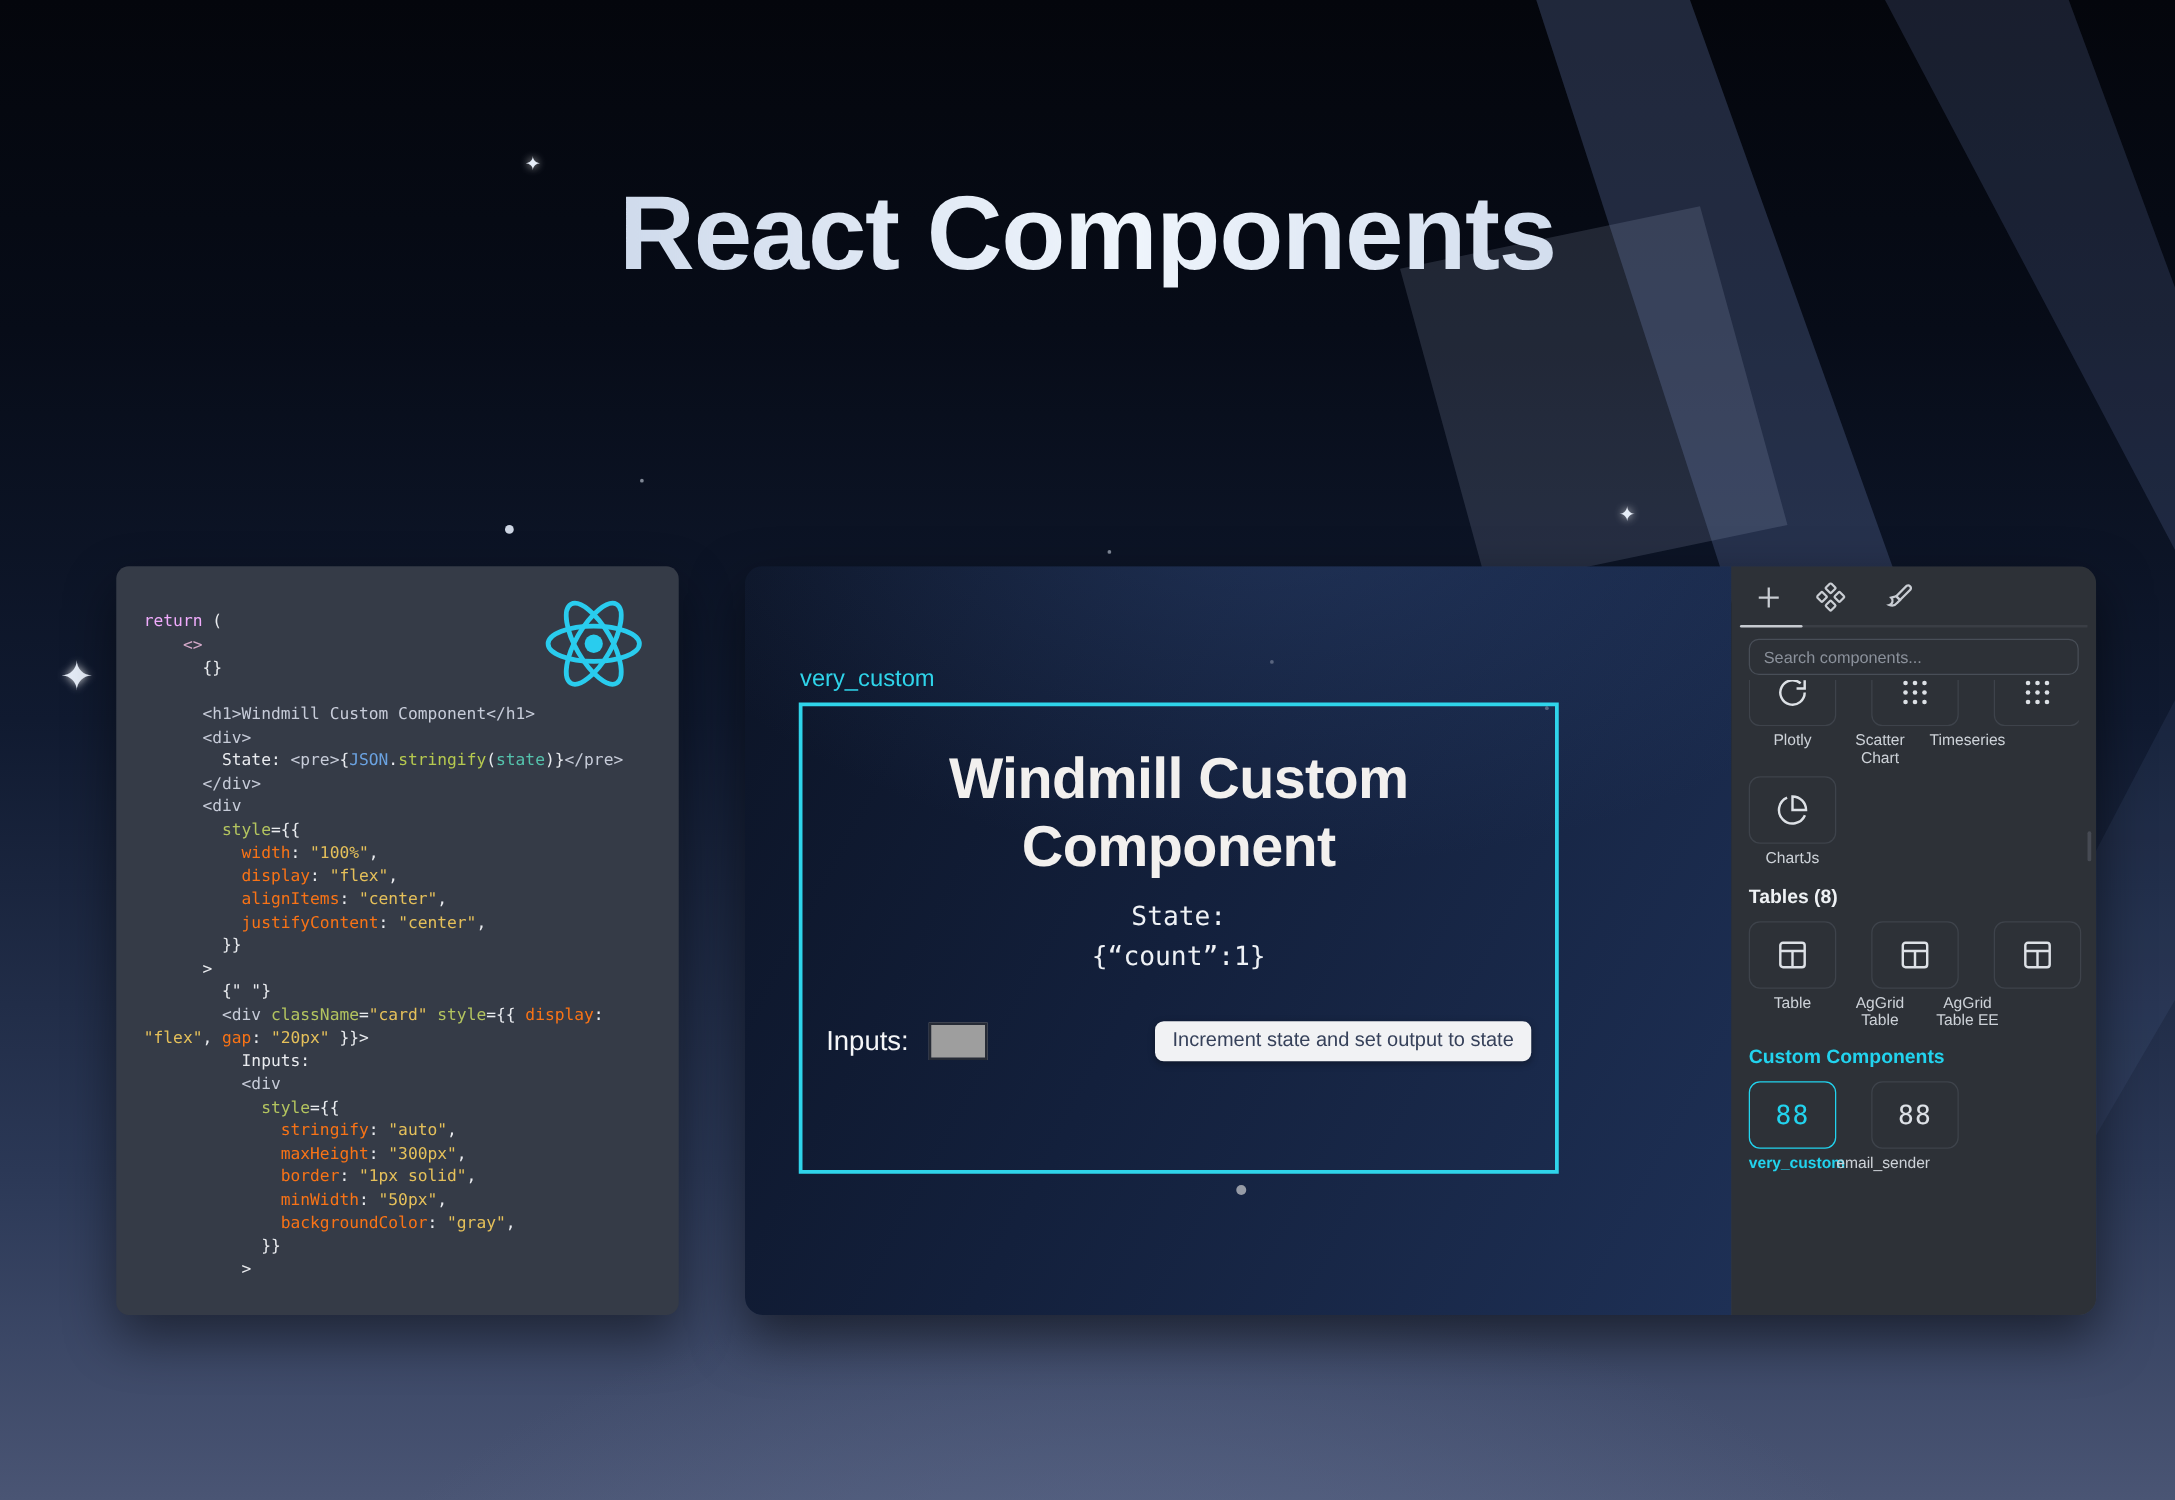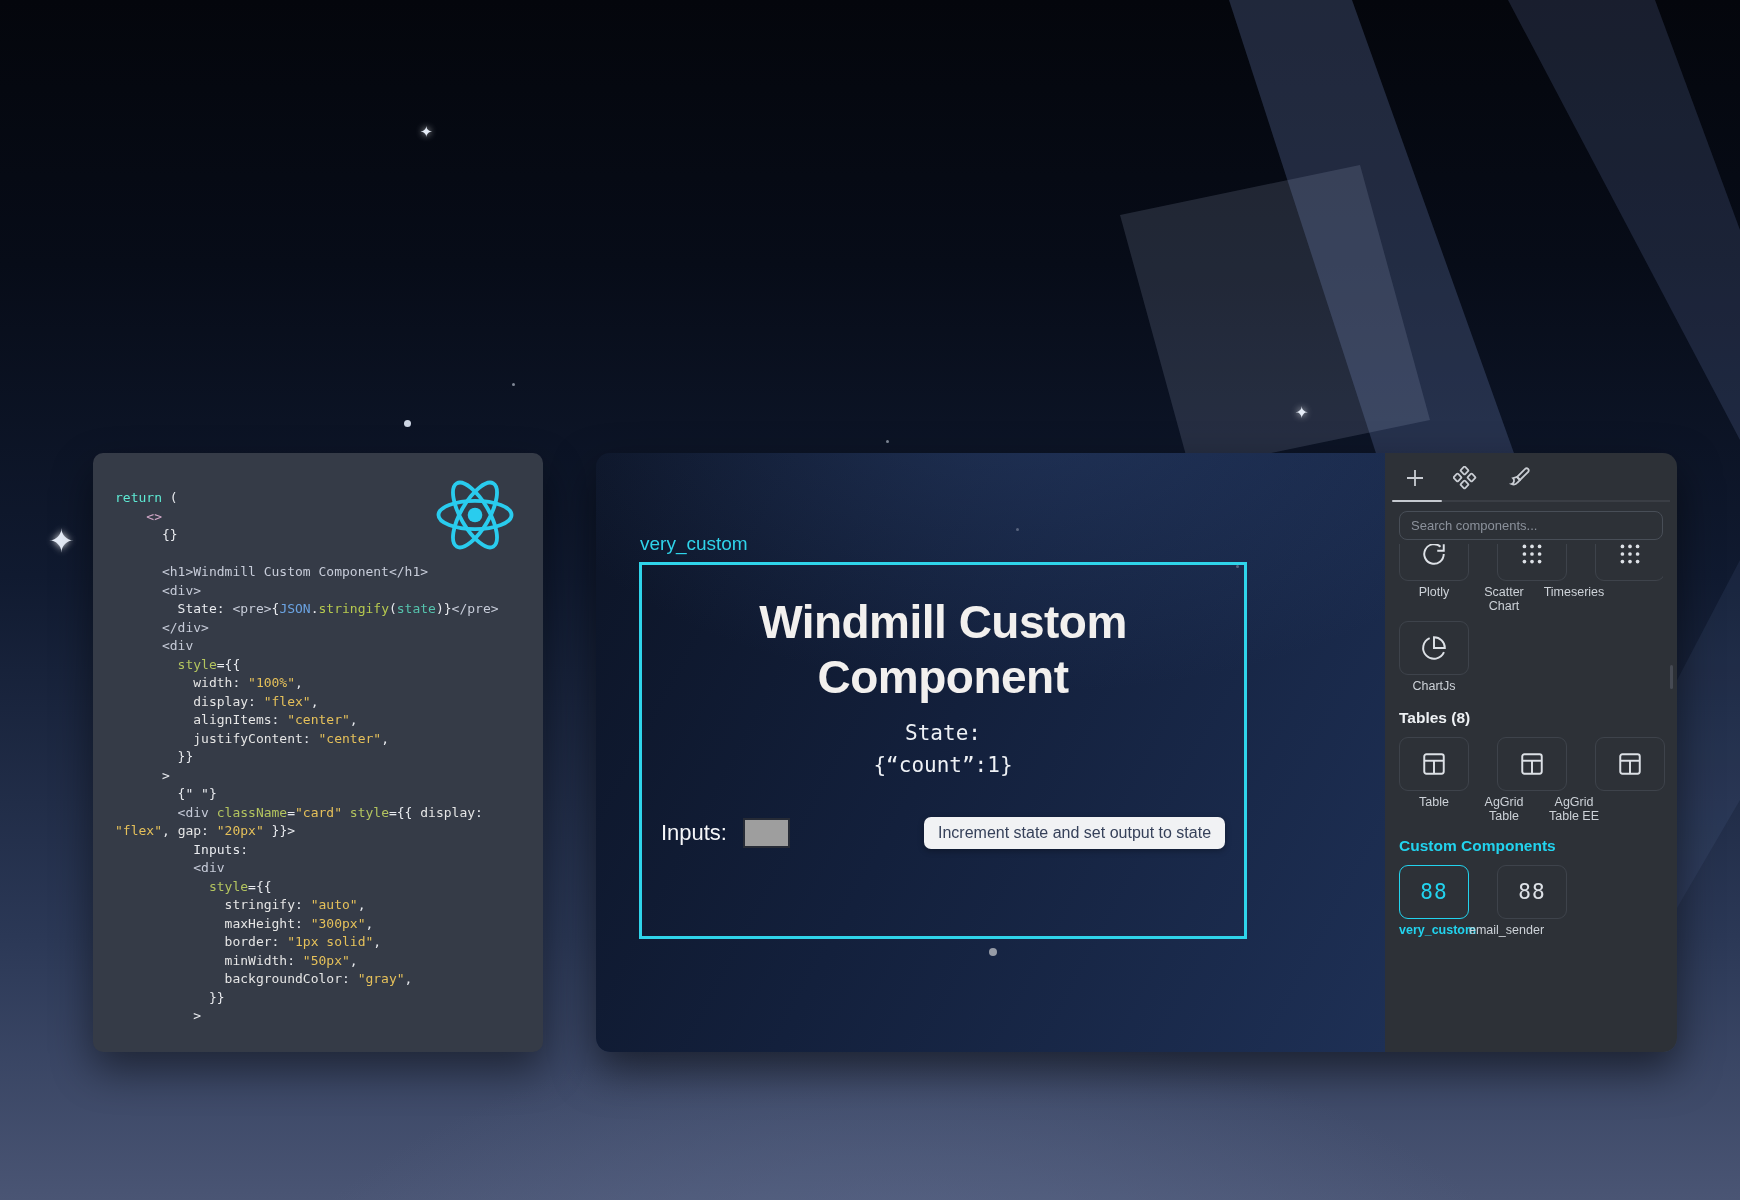--- a/index.html
+++ b/index.html
@@ -23,22 +23,22 @@
   }
   .hero p{margin:34px 0 0 0;font-size:34px;font-weight:600;color:#f7f9fc;letter-spacing:.2px;}
   
   .code-panel{
     position:absolute;left:93px;top:453px;width:450px;height:599px;border-radius:10px;
     background:#353b47;box-shadow:0 18px 42px rgba(0,0,0,.45);
     padding:36px 0 0 22px;box-sizing:border-box;overflow:hidden;
     font-family:"DejaVu Sans Mono","Liberation Mono",monospace;font-size:13px;line-height:18.5px;
   }
   .cl{white-space:pre;}
-  .tk-w{color:#e9ebef}.tk-g{color:#c7ccd9}.tk-p{color:#d4a9c9}.tk-k{color:#5eead4}
-  .tk-at{color:#b3c45f}.tk-pr{color:#e5e5e5}.tk-s{color:#e5c05a}.tk-b{color:#6ba3e2}
+  .tk-w{color:#e9ebef}.tk-g{color:#c7ccd9}.tk-p{color:#d4a9c9}.tk-k{color:#f0abfc}
+  .tk-at{color:#b3c45f}.tk-pr{color:#f97316}.tk-s{color:#e5c05a}.tk-b{color:#6ba3e2}
   .tk-t{color:#55c3ad}.tk-y{color:#b6c94f}
   .react-logo{position:absolute;top:20px;right:26px;width:84px;height:84px;}
   
   .app-window{
     position:absolute;left:596px;top:453px;width:1081px;height:599px;border-radius:14px;
     overflow:hidden;display:flex;box-shadow:0 18px 42px rgba(0,0,0,.5);
   }
   .canvas{
     position:relative;width:789px;height:100%;
     background:
@@ -115,20 +115,21 @@
   <span class="spark" style="left:48px;top:525px;font-size:32px;">✦</span>
   <span class="spark" style="left:420px;top:124px;font-size:15px;">✦</span>
   <span class="spark" style="left:1295px;top:405px;font-size:16px;">✦</span>
   <span class="spark" style="left:1006px;top:548px;font-size:12px;opacity:.8;">✦</span>
   <div class="bg-dot" style="left:404px;top:420px;width:7px;height:7px;"></div>
   <div class="bg-dot" style="left:886px;top:440px;width:3px;height:3px;opacity:.6;"></div>
   <div class="bg-dot" style="left:512px;top:383px;width:3px;height:3px;opacity:.6;"></div>
 </div>
 
 <div class="hero">
+  <h1>React Components</h1>
 </div>
 
 <div class="code-panel">
   <div>
       <div class="cl"><span class="tk-k">return</span><span class="tk-w"> (</span></div>
       <div class="cl"><span class="tk-p">    &lt;&gt;</span></div>
       <div class="cl"><span class="tk-w">      {}</span></div>
       <div class="cl">&nbsp;</div>
       <div class="cl"><span class="tk-g">      &lt;h1&gt;Windmill Custom Component&lt;/h1&gt;</span></div>
       <div class="cl"><span class="tk-g">      &lt;div&gt;</span></div>

